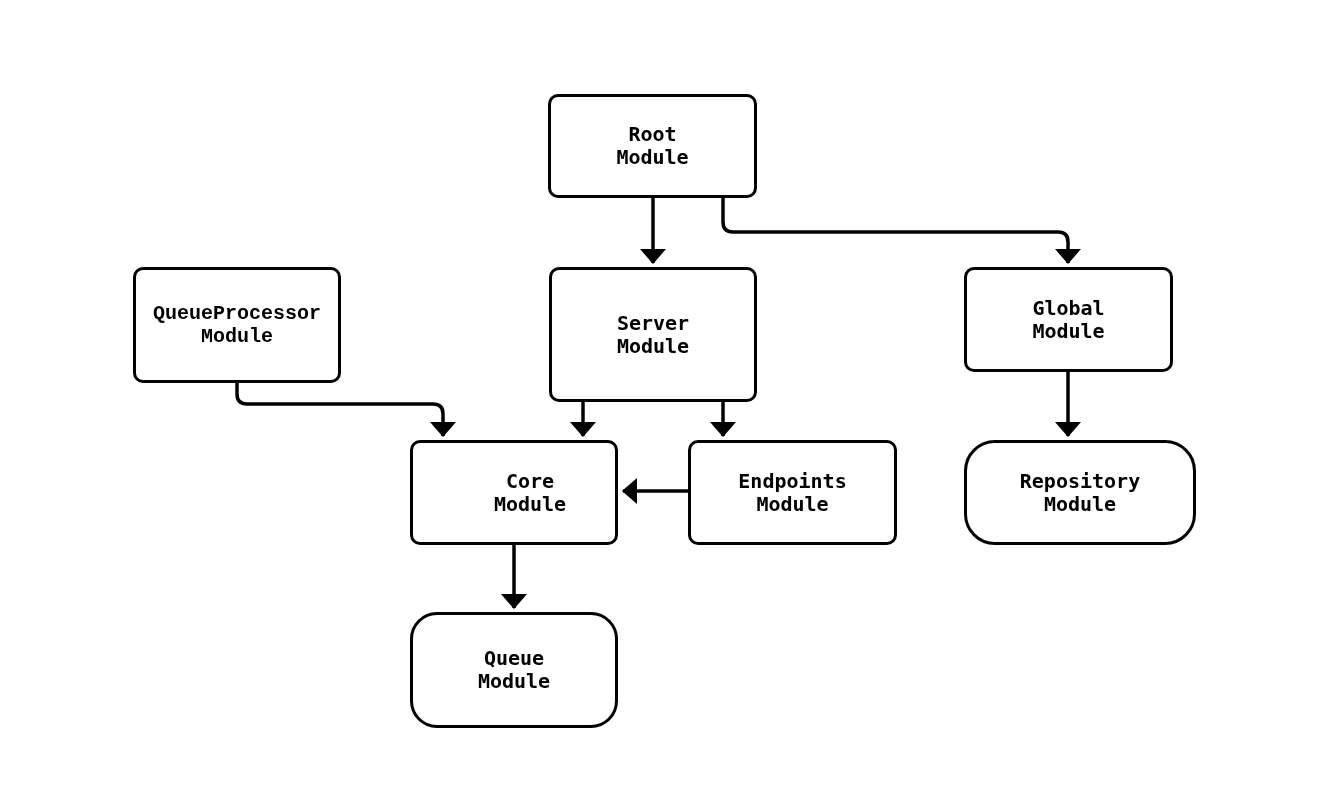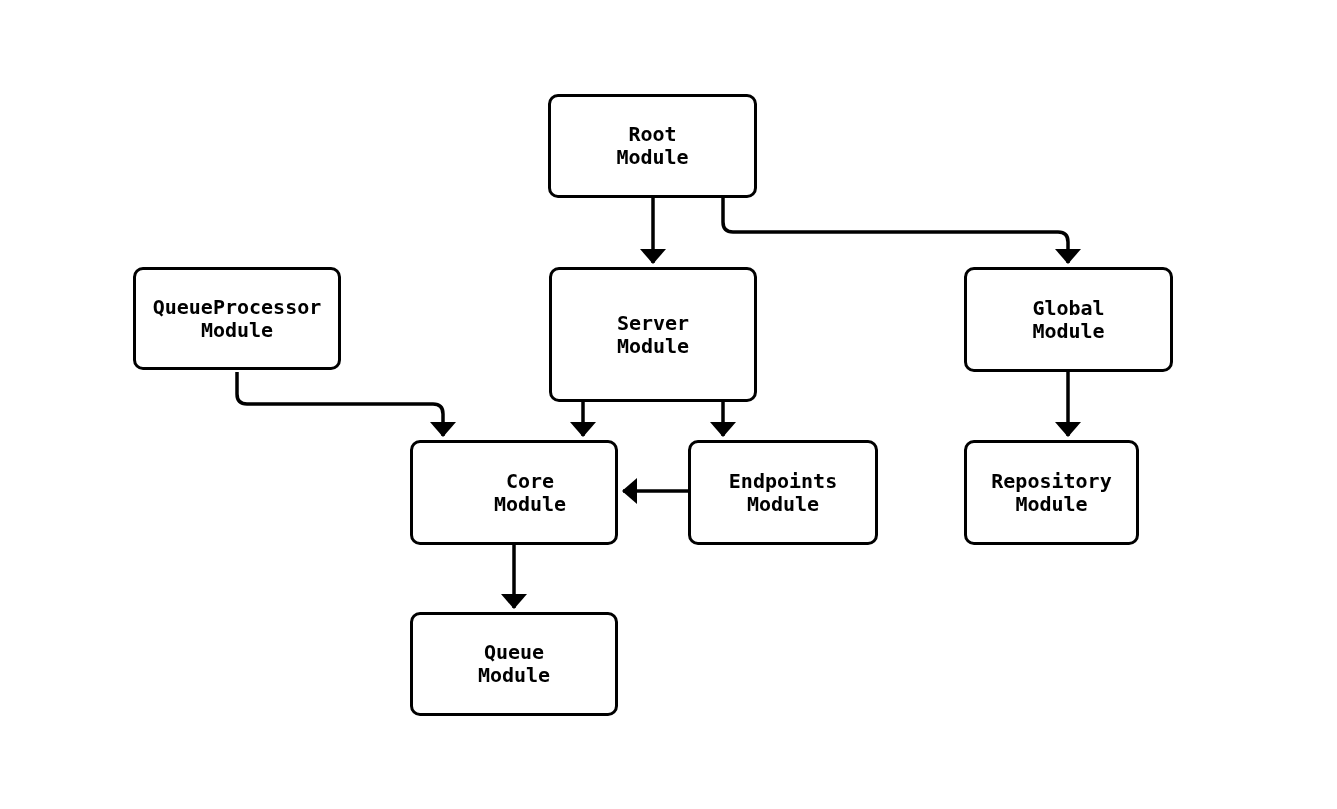--- a/index.html
+++ b/index.html
@@ -77,38 +77,38 @@
   <div class="node" style="left: 549px; top: 267px; width: 208px; height: 135px;">
     <span>Server</span>
     <span>Module</span>
   </div>
 
   <div class="node" style="left: 964px; top: 267px; width: 209px; height: 105px; align-items: center;">
     <span>Global</span>
     <span>Module</span>
   </div>
 
-  <div class="node" style="left: 133px; top: 267px; width: 208px; height: 103px;">
+  <div class="node" style="left: 133px; top: 267px; width: 208px; height: 116px; font-family: Liberation Mono, monospace;">
     <span>QueueProcessor</span>
     <span>Module</span>
   </div>
 
   <div class="node" style="left: 410px; top: 440px; width: 208px; height: 105px; padding-left: 32px;">
     <span>Core</span>
     <span>Module</span>
   </div>
 
-  <div class="node" style="left: 688px; top: 440px; width: 190px; height: 105px;">
+  <div class="node" style="left: 688px; top: 440px; width: 209px; height: 105px;">
     <span>Endpoints</span>
     <span>Module</span>
   </div>
 
-  <div class="node" style="left: 964px; top: 440px; width: 175px; height: 105px;">
+  <div class="node" style="left: 964px; top: 440px; width: 232px; height: 105px; border-radius: 31px;">
     <span>Repository</span>
     <span>Module</span>
   </div>
 
-  <div class="node" style="left: 410px; top: 612px; width: 208px; height: 104px;">
+  <div class="node" style="left: 410px; top: 612px; width: 208px; height: 116px; border-radius: 27px;">
     <span>Queue</span>
     <span>Module</span>
   </div>
 
 </div>
 
 </body></html>

